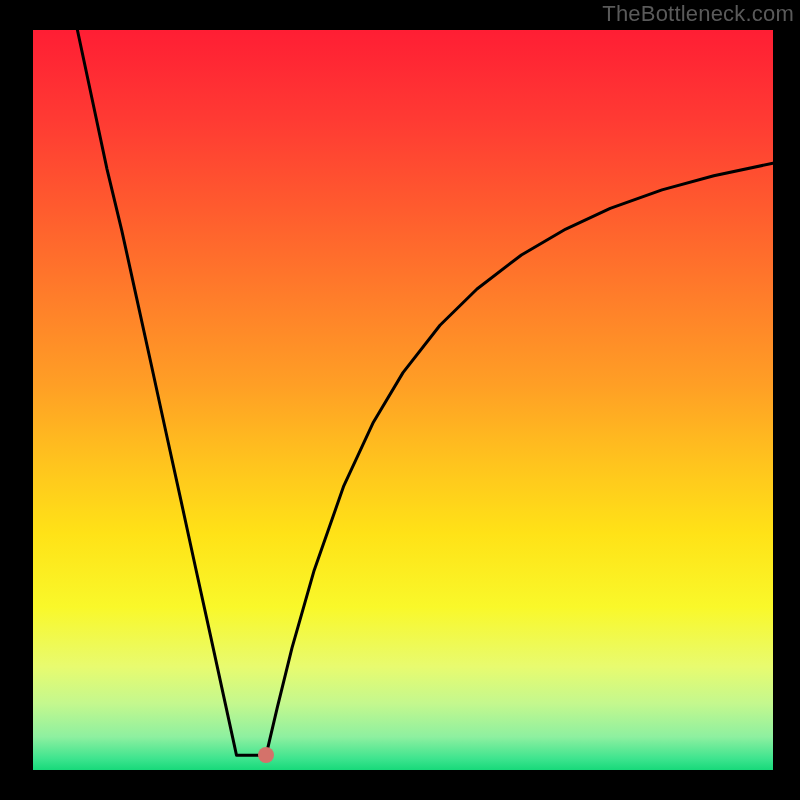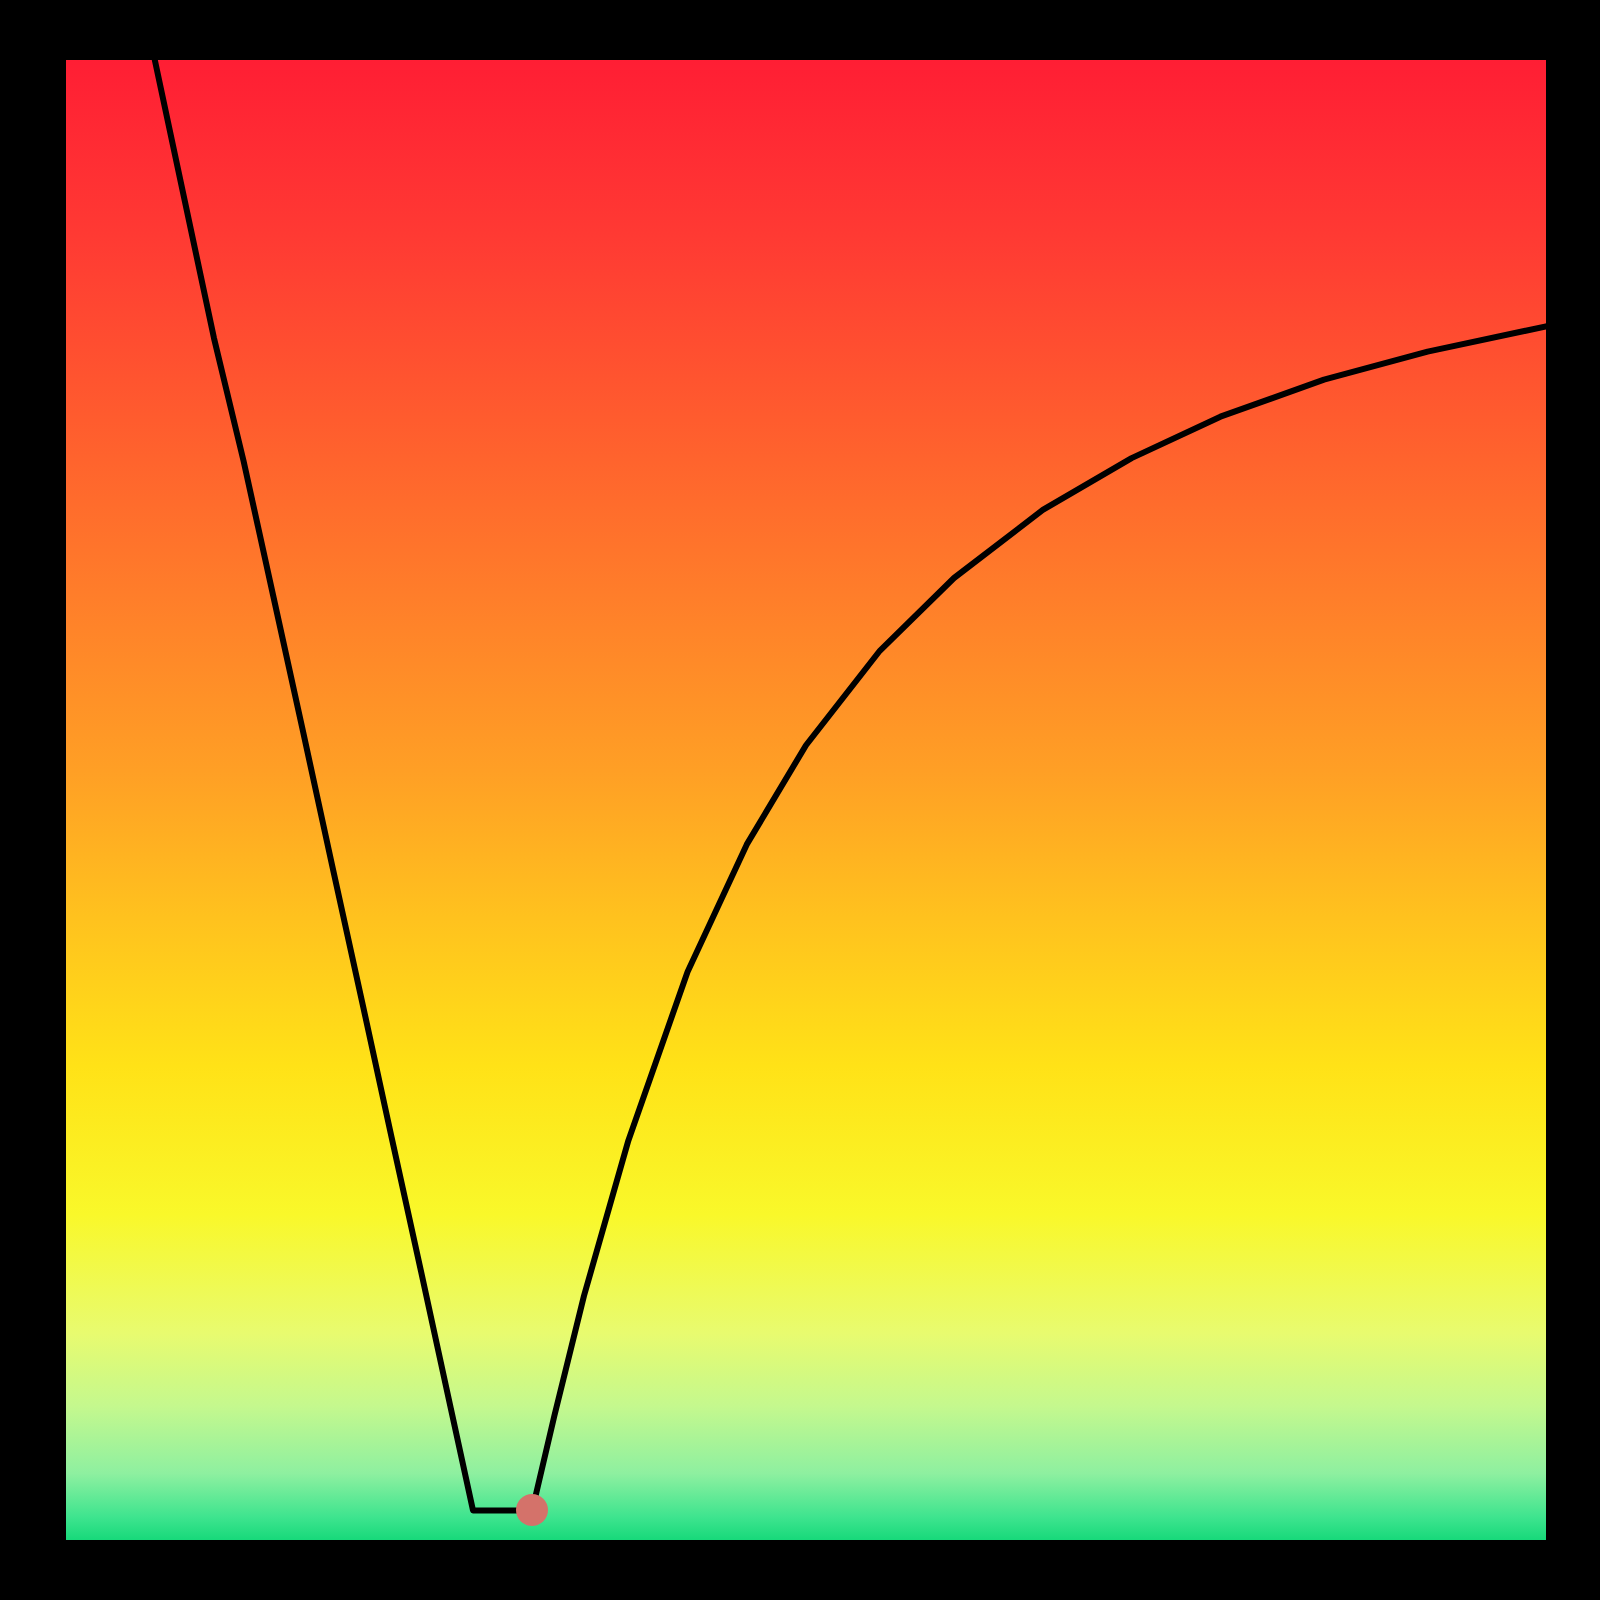--- a/index.html
+++ b/index.html
@@ -50,20 +50,21 @@
     height: 16px;
     border-radius: 50%;
     transform: translate(-50%, -50%);
     z-index: 3;
   }
 </style>
 </head>
 <body>
 
 <div class="outer">
+  <div class="watermark">TheBottleneck.com</div>
 
   <div class="plot">
     <svg class="bg-grad" viewBox="0 0 740 740" preserveAspectRatio="none">
       <defs>
         <linearGradient id="bgGrad" x1="0" y1="0" x2="0" y2="1">
             <stop offset="0%" stop-color="#ff1e34"></stop>
             <stop offset="12%" stop-color="#ff3a33"></stop>
             <stop offset="24%" stop-color="#ff5b2e"></stop>
             <stop offset="36%" stop-color="#ff7d2a"></stop>
             <stop offset="48%" stop-color="#ff9f25"></stop>

